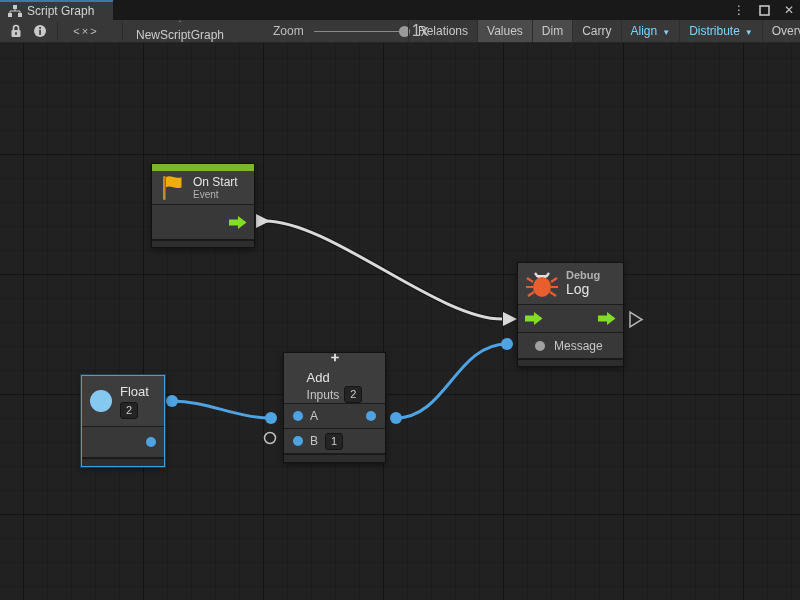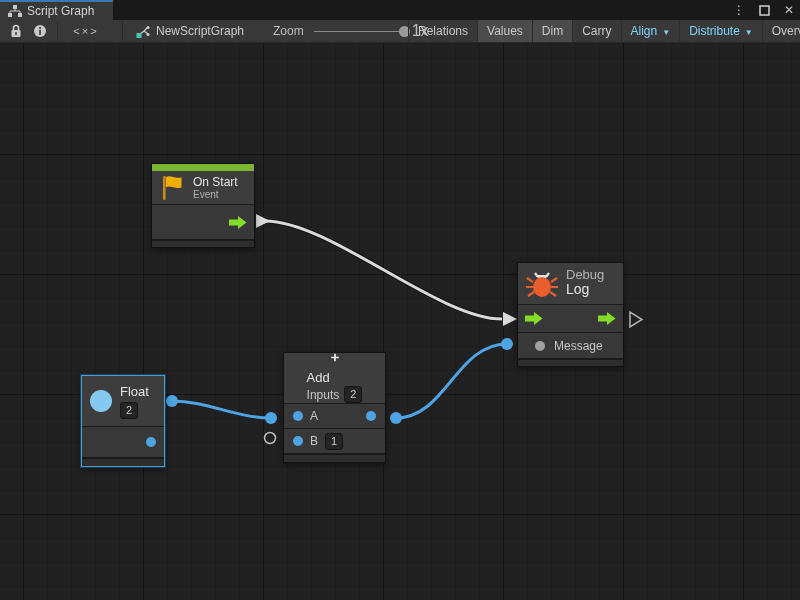--- a/index.html
+++ b/index.html
@@ -14,21 +14,21 @@
     color:#d2d2d2; font-size:12px; }
   .win-controls { position:absolute; right:6px; top:0; height:20px; display:flex; align-items:center; gap:14px;
     color:#c4c4c4; font-size:12px; }
   .win-controls .wc { cursor:default; display:flex; align-items:center; }
 
   
   .toolbar { position:absolute; left:0; top:20px; width:800px; height:23px; background:#383838;
     border-bottom:1px solid #262626; color:#c8c8c8; font-size:12px; }
   .ticon { position:absolute; top:0; height:22px; display:flex; align-items:center; justify-content:center; }
   .tb-divider { position:absolute; top:2px; width:1px; height:18px; background:#2b2b2b; }
-  .graph-chip { position:absolute; left:136px; top:0; height:22px; display:flex; align-items:center; gap:6px; color:#cccccc; }
+  .graph-chip { position:absolute; left:136px; top:0; height:22px; display:flex; align-items:center; gap:6px; color:#cccccc;flex-direction:column; }
   .zoom-group { position:absolute; left:273px; top:0; height:22px; display:flex; align-items:center; color:#bdbdbd; }
   .zoom-track { position:relative; width:92px; height:1px; background:#8a8a8a; margin:0 6px 0 10px; }
   .zoom-handle { position:absolute; right:-4px; top:-5px; width:11px; height:11px; border-radius:50%; background:#9a9a9a; }
   .tbtns { position:absolute; left:408px; top:0; height:22px; display:flex; align-items:stretch; }
   .tbtn { display:flex; align-items:center; padding:0 9px; border-left:1px solid #2d2d2d; white-space:nowrap; }
   .tbtn:last-child { border-right:1px solid #2d2d2d; }
   .tbtn.active { background:#4b4b4b; }
   .tbtn.disabled { color:#7dd3fc; }
   .dd-arrow { font-size:8px; margin-left:5px; position:relative; top:1px; }
 
@@ -209,21 +209,21 @@
 
     <div class="node" id="node-debug">
       <div class="hdr">
         <svg width="32" height="30" viewBox="0 0 32 30">
           <path d="M9 4 L12 8 M23 4 L20 8" stroke="#dddddd" stroke-width="2.4" fill="none"></path>
           <polygon points="11,6 21,6 19,11 13,11" fill="#e3e3e3"></polygon>
           <path d="M7 13 L1 9 M7 18 H0 M8 23 L2 27 M25 13 L31 9 M25 18 H32 M24 23 L30 27" stroke="#e85e2d" stroke-width="2.2" fill="none"></path>
           <ellipse cx="16" cy="18" rx="9" ry="10" fill="#e85e2d"></ellipse>
         </svg>
         <div>
-          <div class="nsub" style="font-size:13px;">Debug</div>
+          <div class="nsub" style="font-size:11px;font-weight:bold;">Debug</div>
           <div class="ntitle" style="font-size:14px; line-height:17px;">Log</div>
         </div>
       </div>
       <div class="row row1">
         <svg width="18" height="13" viewBox="0 0 18 13">
           <path d="M0 3.5 H9 V0 L17.5 6.5 L9 13 V9.5 H0 Z" fill="#82dc28"></path>
         </svg>
         <svg width="18" height="13" viewBox="0 0 18 13">
           <path d="M0 3.5 H9 V0 L17.5 6.5 L9 13 V9.5 H0 Z" fill="#82dc28"></path>
         </svg>

